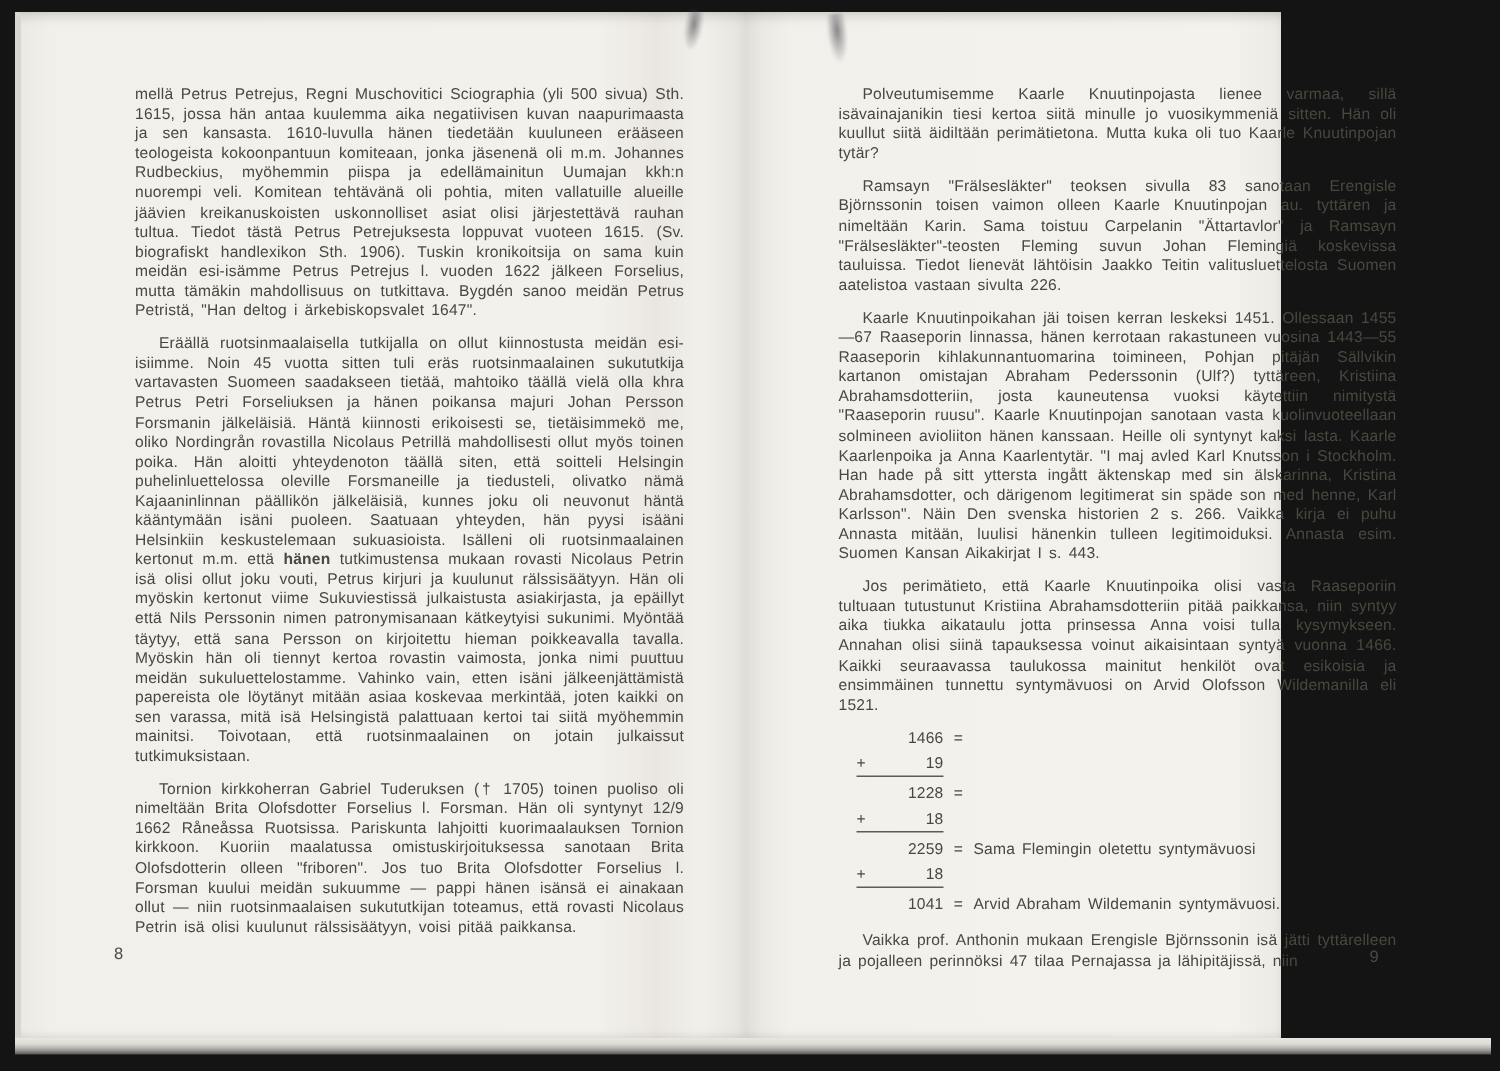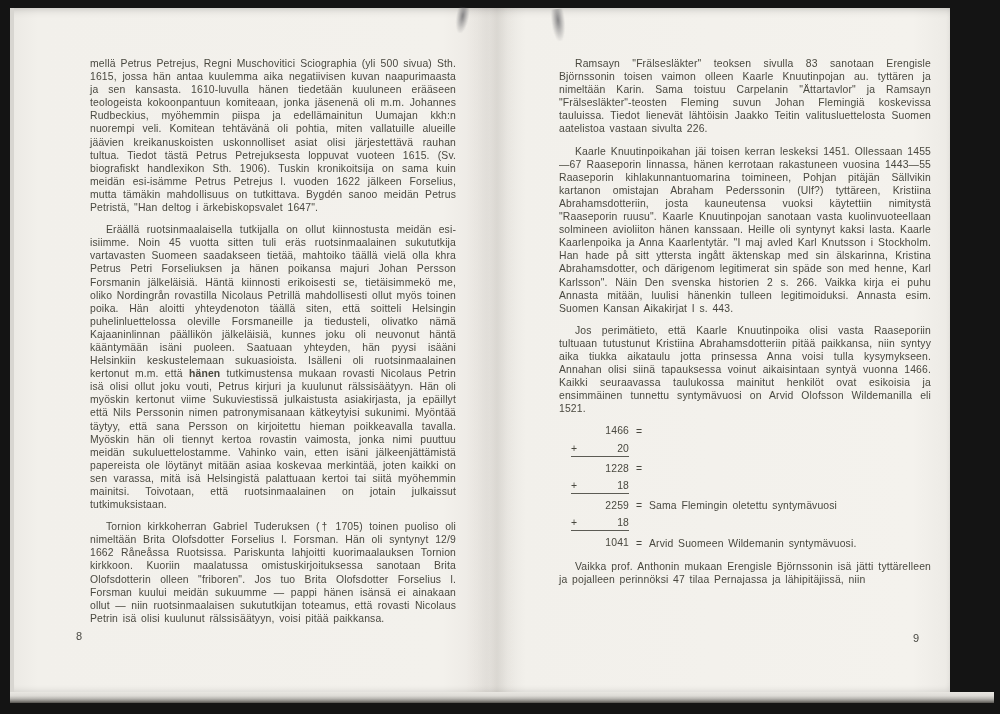--- a/index.html
+++ b/index.html
@@ -4,21 +4,21 @@
 <style>
   html, body { margin:0; padding:0; }
   body {
     width:1000px; height:714px; overflow:hidden;
     background:#141414;
     font-family:"Liberation Sans", sans-serif;
     position:relative;
   }
   .stage { position:absolute; inset:0; }
   .paper {
-    position:absolute; left:10px; top:8px; width:940px; height:684px;
+    position:absolute; left:10px; top:8px; width:844px; height:684px;
     background:
       linear-gradient(90deg, #ebe9e4 0%, #f2f0eb 3%, #f3f1ec 46%, #ece9e4 49.8%, #e9e6e1 50.6%, #f2f0eb 54%, #f4f2ed 96%, #eceae5 100%);
     box-shadow: inset 0 6px 10px -6px rgba(0,0,0,0.25), inset 0 -4px 8px -5px rgba(0,0,0,0.18);
   }
   .edge-strip {
     position:absolute; left:0; top:0; width:4px; height:100%;
     background:#d8d6d1;
   }
   .crease {
     position:absolute; left:456px; top:0; width:60px; height:100%;
@@ -44,21 +44,21 @@
 
   .para { margin:0 0 9px 0; }
   .para.indent { text-indent:16px; }
   .para b { font-weight:bold; }
 
   .sum-table {
     margin:6px 0 10px 12px;
     font-size:10.4px; color:#49483f;
     letter-spacing:0.15px; word-spacing:1.6px;
   }
-  .t-row { display:flex; align-items:center; margin-bottom:3px; }
+  .t-row { display:flex; align-items:flex-start; margin-bottom:3px; }
   .t-sum {
     display:inline-flex; width:58px; flex:0 0 58px;
     justify-content:space-between; padding-bottom:1px;
   }
   .t-row.rule .t-sum { border-bottom:1px solid #5c5b54; margin-bottom:2px; }
   .t-plus { text-align:left; }
   .t-num  { text-align:right; flex:1; }
   .t-eq   { width:20px; flex:0 0 20px; text-align:center; }
   .t-label{ flex:1; }
 
@@ -81,35 +81,36 @@
     <div class="edge-strip"></div>
     <div class="crease"></div>
     <div class="smudge s1"></div>
     <div class="smudge s2"></div>
     <div id="left-page-text" class="page-text left">
         <p class="para"><span>mellä Petrus Petrejus, Regni Muschovitici Sciographia (yli 500 sivua) Sth. 1615, jossa hän antaa kuulemma aika negatiivisen kuvan naapurimaasta ja sen kansasta. 1610-luvulla hänen tiedetään kuuluneen erääseen teologeista kokoonpantuun komiteaan, jonka jäsenenä oli m.m. Johannes Rudbeckius, myöhemmin piispa ja edellämainitun Uumajan kkh:n nuorempi veli. Komitean tehtävänä oli pohtia, miten vallatuille alueille jäävien kreikanuskoisten uskonnolliset asiat olisi järjestettävä rauhan tultua. Tiedot tästä Petrus Petrejuksesta loppuvat vuoteen 1615. (Sv. biografiskt handlexikon Sth. 1906). Tuskin kronikoitsija on sama kuin meidän esi-isämme Petrus Petrejus l. vuoden 1622 jälkeen Forselius, mutta tämäkin mahdollisuus on tutkittava. Bygdén sanoo meidän Petrus Petristä, "Han deltog i ärkebiskopsvalet 1647".</span></p>
         <p class="para indent"><span>Eräällä ruotsinmaalaisella tutkijalla on ollut kiinnostusta meidän esi-isiimme. Noin 45 vuotta sitten tuli eräs ruotsinmaalainen sukututkija vartavasten Suomeen saadakseen tietää, mahtoiko täällä vielä olla khra Petrus Petri Forseliuksen ja hänen poikansa majuri Johan Persson Forsmanin jälkeläisiä. Häntä kiinnosti erikoisesti se, tietäisimmekö me, oliko Nordingrån rovastilla Nicolaus Petrillä mahdollisesti ollut myös toinen poika. Hän aloitti yhteydenoton täällä siten, että soitteli Helsingin puhelinluettelossa oleville Forsmaneille ja tiedusteli, olivatko nämä Kajaaninlinnan päällikön jälkeläisiä, kunnes joku oli neuvonut häntä kääntymään isäni puoleen. Saatuaan yhteyden, hän pyysi isääni Helsinkiin keskustelemaan sukuasioista. Isälleni oli ruotsinmaalainen kertonut m.m. että </span><b>hänen</b><span> tutkimustensa mukaan rovasti Nicolaus Petrin isä olisi ollut joku vouti, Petrus kirjuri ja kuulunut rälssisäätyyn. Hän oli myöskin kertonut viime Sukuviestissä julkaistusta asiakirjasta, ja epäillyt että Nils Perssonin nimen patronymisanaan kätkeytyisi sukunimi. Myöntää täytyy, että sana Persson on kirjoitettu hieman poikkeavalla tavalla. Myöskin hän oli tiennyt kertoa rovastin vaimosta, jonka nimi puuttuu meidän sukuluettelostamme. Vahinko vain, etten isäni jälkeenjättämistä papereista ole löytänyt mitään asiaa koskevaa merkintää, joten kaikki on sen varassa, mitä isä Helsingistä palattuaan kertoi tai siitä myöhemmin mainitsi. Toivotaan, että ruotsinmaalainen on jotain julkaissut tutkimuksistaan.</span></p>
         <p class="para indent"><span>Tornion kirkkoherran Gabriel Tuderuksen († 1705) toinen puoliso oli nimeltään Brita Olofsdotter Forselius l. Forsman. Hän oli syntynyt 12/9 1662 Råneåssa Ruotsissa. Pariskunta lahjoitti kuorimaalauksen Tornion kirkkoon. Kuoriin maalatussa omistuskirjoituksessa sanotaan Brita Olofsdotterin olleen "friboren". Jos tuo Brita Olofsdotter Forselius l. Forsman kuului meidän sukuumme — pappi hänen isänsä ei ainakaan ollut — niin ruotsinmaalaisen sukututkijan toteamus, että rovasti Nicolaus Petrin isä olisi kuulunut rälssisäätyyn, voisi pitää paikkansa.</span></p>
       </div>
     <div id="right-page-text" class="page-text right">
+        <p class="para indent"><span>Polveutumisemme Kaarle Knuutinpojasta lienee varmaa, sillä isävainajanikin tiesi kertoa siitä minulle jo vuosikymmeniä sitten. Hän oli kuullut siitä äidiltään perimätietona. Mutta kuka oli tuo Kaarle Knuutinpojan tytär?</span></p>
         <p class="para indent"><span>Ramsayn "Frälsesläkter" teoksen sivulla 83 sanotaan Erengisle Björnssonin toisen vaimon olleen Kaarle Knuutinpojan au. tyttären ja nimeltään Karin. Sama toistuu Carpelanin "Ättartavlor" ja Ramsayn "Frälsesläkter"-teosten Fleming suvun Johan Flemingiä koskevissa tauluissa. Tiedot lienevät lähtöisin Jaakko Teitin valitusluettelosta Suomen aatelistoa vastaan sivulta 226.</span></p>
         <p class="para indent"><span>Kaarle Knuutinpoikahan jäi toisen kerran leskeksi 1451. Ollessaan 1455—67 Raaseporin linnassa, hänen kerrotaan rakastuneen vuosina 1443—55 Raaseporin kihlakunnantuomarina toimineen, Pohjan pitäjän Sällvikin kartanon omistajan Abraham Pederssonin (Ulf?) tyttäreen, Kristiina Abrahamsdotteriin, josta kauneutensa vuoksi käytettiin nimitystä "Raaseporin ruusu". Kaarle Knuutinpojan sanotaan vasta kuolinvuoteellaan solmineen avioliiton hänen kanssaan. Heille oli syntynyt kaksi lasta. Kaarle Kaarlenpoika ja Anna Kaarlentytär. "I maj avled Karl Knutsson i Stockholm. Han hade på sitt yttersta ingått äktenskap med sin älskarinna, Kristina Abrahamsdotter, och därigenom legitimerat sin späde son med henne, Karl Karlsson". Näin Den svenska historien 2 s. 266. Vaikka kirja ei puhu Annasta mitään, luulisi hänenkin tulleen legitimoiduksi. Annasta esim. Suomen Kansan Aikakirjat I s. 443.</span></p>
         <p class="para indent"><span>Jos perimätieto, että Kaarle Knuutinpoika olisi vasta Raaseporiin tultuaan tutustunut Kristiina Abrahamsdotteriin pitää paikkansa, niin syntyy aika tiukka aikataulu jotta prinsessa Anna voisi tulla kysymykseen. Annahan olisi siinä tapauksessa voinut aikaisintaan syntyä vuonna 1466. Kaikki seuraavassa taulukossa mainitut henkilöt ovat esikoisia ja ensimmäinen tunnettu syntymävuosi on Arvid Olofsson Wildemanilla eli 1521.</span></p>
         <div class="sum-table">
           <div class="t-row">
             <span class="t-sum">
               <span class="t-plus"></span>
               <span class="t-num">1466</span>
             </span>
             <span class="t-eq">=</span>
           </div>
           <div class="t-row rule">
             <span class="t-sum">
               <span class="t-plus">+</span>
-              <span class="t-num">20</span>
+              <span class="t-num">19</span>
             </span>
             <span class="t-eq"></span>
             <span class="t-label"></span>
           </div>
           <div class="t-row">
             <span class="t-sum">
               <span class="t-plus"></span>
               <span class="t-num">1228</span>
             </span>
             <span class="t-eq">=</span>
@@ -137,21 +138,21 @@
             </span>
             <span class="t-eq"></span>
             <span class="t-label"></span>
           </div>
           <div class="t-row">
             <span class="t-sum">
               <span class="t-plus"></span>
               <span class="t-num">1041</span>
             </span>
             <span class="t-eq">=</span>
-            <span class="t-label">Arvid Suomeen Wildemanin syntymävuosi.</span>
+            <span class="t-label">Arvid Abraham Wildemanin syntymävuosi.</span>
           </div>
         </div>
         <p class="para indent"><span>Vaikka prof. Anthonin mukaan Erengisle Björnssonin isä jätti tyttärelleen ja pojalleen perinnöksi 47 tilaa Pernajassa ja lähipitäjissä, niin</span></p>
       </div>
     <div class="pnum left">8</div>
     <div class="pnum right">9</div>
   </div>
   <div class="stack"></div>
 </div>
 

